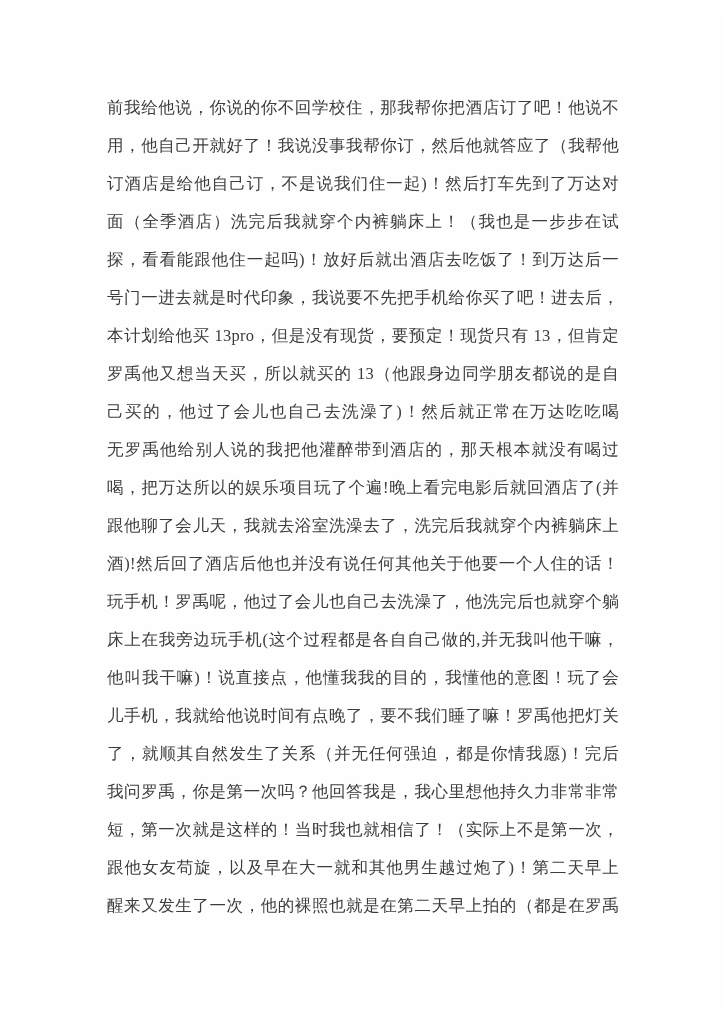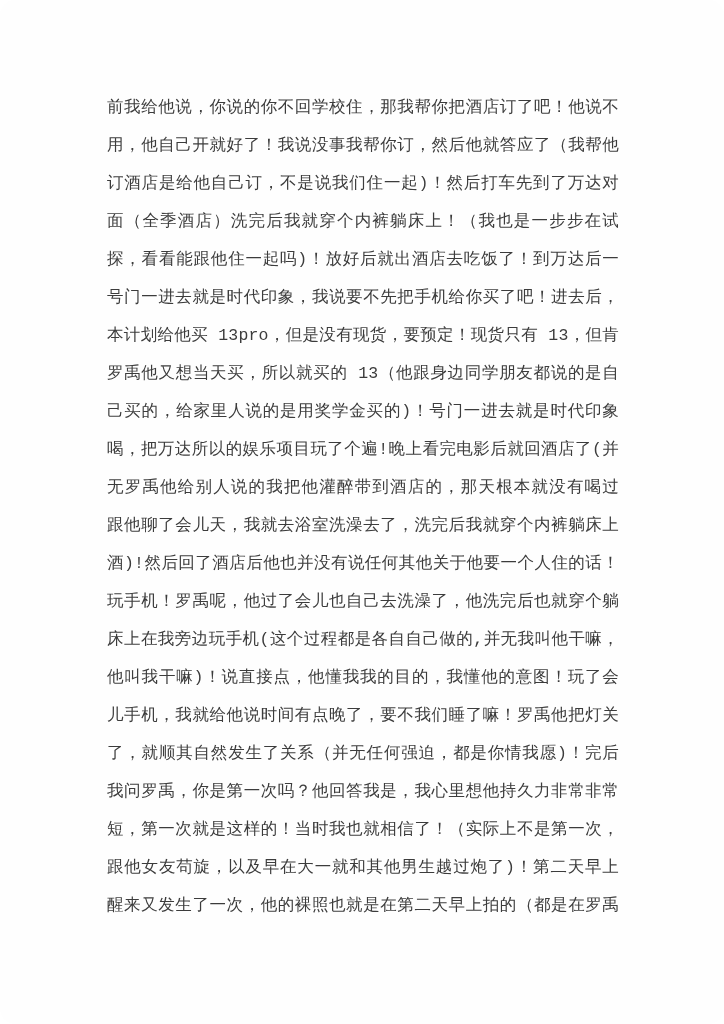--- a/index.html
+++ b/index.html
@@ -6,21 +6,21 @@
     margin: 0;
     padding: 0;
     background: #ffffff;
   }
   .page {
     position: relative;
     width: 724px;
     height: 1024px;
     background: #fefefe;
     overflow: hidden;
-    font-family: Liberation Mono, monospace;
+    font-family: Liberation Serif, serif;
     border-radius: 15px;
   }
   .text-block {
     position: absolute;
     left: 107px;
     top: 89px;
     width: 512px;
     font-size: 16.5px;
     line-height: 38px;
     color: #3c3c3c;
@@ -39,23 +39,23 @@
 <div class="page">
   <div class="text-block">
       <div class="text-line">前我给他说，你说的你不回学校住，那我帮你把酒店订了吧！他说不</div>
       <div class="text-line">用，他自己开就好了！我说没事我帮你订，然后他就答应了（我帮他</div>
       <div class="text-line">订酒店是给他自己订，不是说我们住一起)！然后打车先到了万达对</div>
       <div class="text-line">面（全季酒店）洗完后我就穿个内裤躺床上！（我也是一步步在试</div>
       <div class="text-line">探，看看能跟他住一起吗)！放好后就出酒店去吃饭了！到万达后一</div>
       <div class="text-line">号门一进去就是时代印象，我说要不先把手机给你买了吧！进去后，</div>
       <div class="text-line">本计划给他买 13pro，但是没有现货，要预定！现货只有 13，但肯定</div>
       <div class="text-line">罗禹他又想当天买，所以就买的 13（他跟身边同学朋友都说的是自</div>
-      <div class="text-line">己买的，给家里人说的是用奖学金买的)！号门一进去就是时代印象</div>
+      <div class="text-line">己买的，他过了会儿也自己去洗澡了)！然后就正常在万达吃吃喝</div>
+      <div class="text-line">无罗禹他给别人说的我把他灌醉带到酒店的，那天根本就没有喝过</div>
       <div class="text-line">喝，把万达所以的娱乐项目玩了个遍!晚上看完电影后就回酒店了(并</div>
-      <div class="text-line">无罗禹他给别人说的我把他灌醉带到酒店的，那天根本就没有喝过</div>
       <div class="text-line">跟他聊了会儿天，我就去浴室洗澡去了，洗完后我就穿个内裤躺床上</div>
       <div class="text-line">酒)!然后回了酒店后他也并没有说任何其他关于他要一个人住的话！</div>
       <div class="text-line">玩手机！罗禹呢，他过了会儿也自己去洗澡了，他洗完后也就穿个躺</div>
       <div class="text-line">床上在我旁边玩手机(这个过程都是各自自己做的,并无我叫他干嘛，</div>
       <div class="text-line">他叫我干嘛)！说直接点，他懂我我的目的，我懂他的意图！玩了会</div>
       <div class="text-line">儿手机，我就给他说时间有点晚了，要不我们睡了嘛！罗禹他把灯关</div>
       <div class="text-line">了，就顺其自然发生了关系（并无任何强迫，都是你情我愿)！完后</div>
       <div class="text-line">我问罗禹，你是第一次吗？他回答我是，我心里想他持久力非常非常</div>
       <div class="text-line">短，第一次就是这样的！当时我也就相信了！（实际上不是第一次，</div>
       <div class="text-line">跟他女友苟旋，以及早在大一就和其他男生越过炮了)！第二天早上</div>

